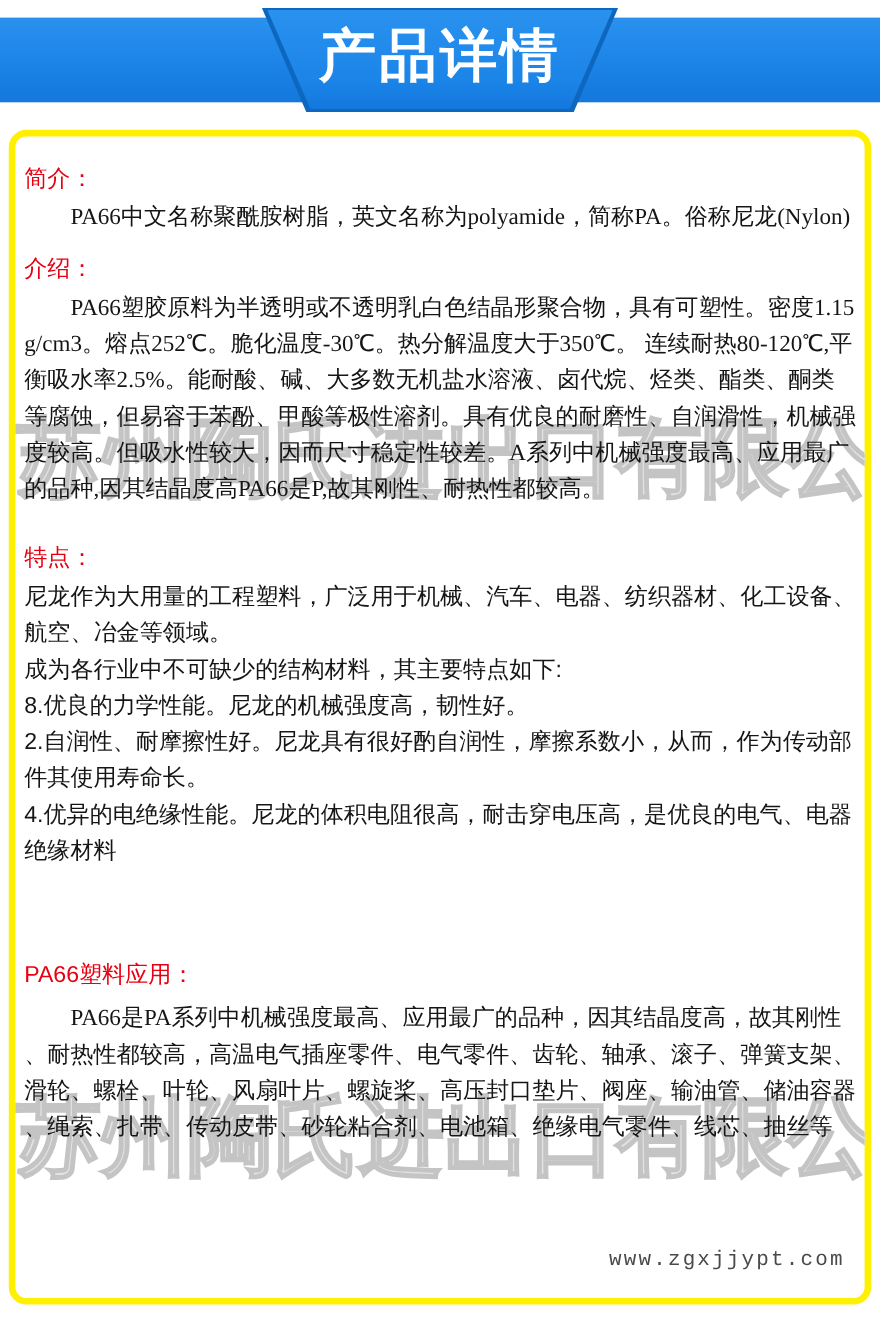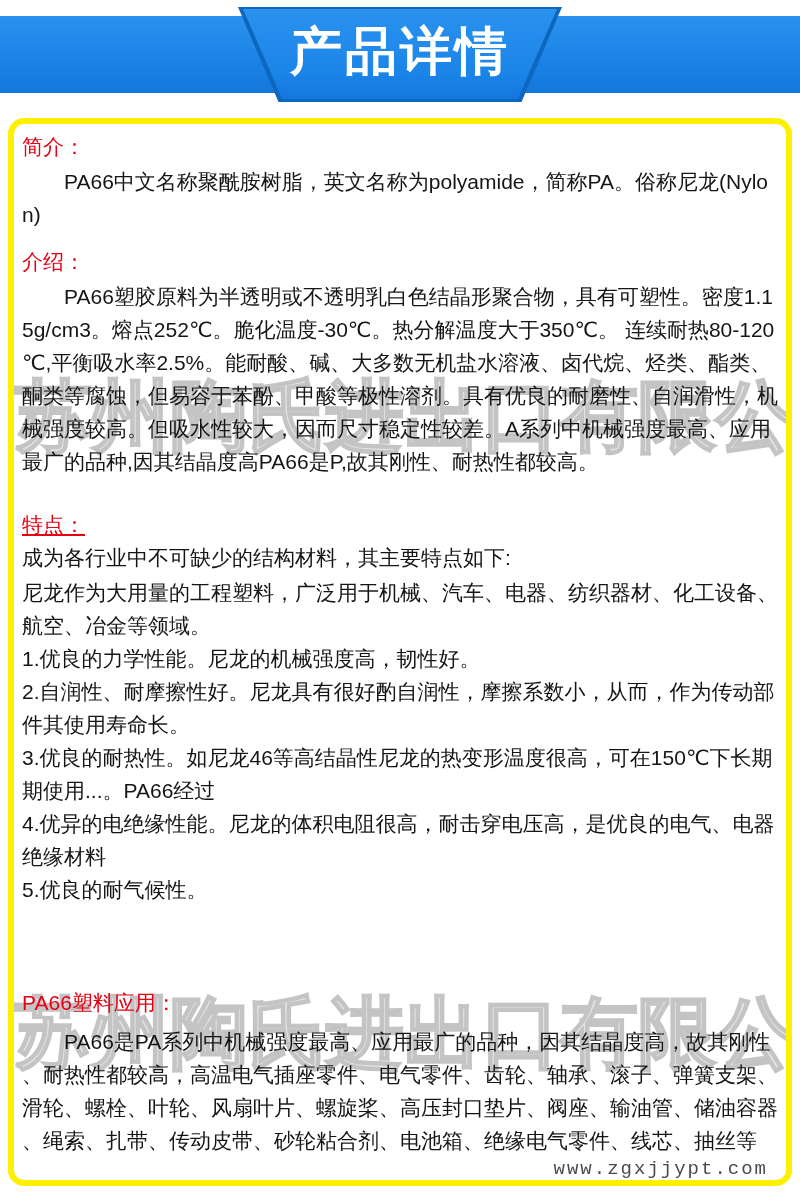--- a/index.html
+++ b/index.html
@@ -46,30 +46,30 @@
   .wm-2{top:861px;}
   .content-inner{position:relative;z-index:1;}
   
   .sec-heading{
     color:#e60012;font-size:21px;line-height:33px;font-weight:400;margin:0;
   }
   .para{
     color:#151515;font-size:21px;line-height:33px;margin:0;
     word-break:break-all;line-break:anywhere;
   }
-  .indent{text-indent:42px;}
-  .mt-first{margin-top:0;}
+  .indent{text-indent:42px;font-family:Liberation Serif, serif;}
+  .mt-first{margin-top:16px;}
   .mt-p{margin-top:2px;}
   .mt-sec2{margin-top:14px;}
-  .mt-sec3{margin-top:30px;text-decoration:underline;}
+  .mt-sec3{margin-top:30px;}
   .mt-sec4{margin-top:80px;}
   .mt-p4{margin-top:6px;}
   
   .footer-url{
-    position:absolute;right:18px;bottom:0;z-index:1;
+    position:absolute;right:18px;bottom:24px;z-index:1;
     font-family:"Liberation Mono","DejaVu Sans Mono",monospace;
     font-size:19px;letter-spacing:2px;color:#4a4a4a;
   }
 </style>
 </head>
 <body>
 
 <div class="header">
   <div class="header-bar"></div>
   <div class="trap-outer"></div>
@@ -84,27 +84,25 @@
 
   <div class="content-inner">
 
     <p class="sec-heading mt-first">简介：</p>
     <p class="para indent mt-p">PA66中文名称聚酰胺树脂，英文名称为polyamide，简称PA。俗称尼龙(Nylon)</p>
 
     <p class="sec-heading mt-sec2">介绍：</p>
     <p class="para indent mt-p">PA66塑胶原料为半透明或不透明乳白色结晶形聚合物，具有可塑性。密度1.15g/cm3。熔点252℃。脆化温度-30℃。热分解温度大于350℃。 连续耐热80-120℃,平衡吸水率2.5%。能耐酸、碱、大多数无机盐水溶液、卤代烷、烃类、酯类、酮类等腐蚀，但易容于苯酚、甲酸等极性溶剂。具有优良的耐磨性、自润滑性，机械强度较高。但吸水性较大，因而尺寸稳定性较差。A系列中机械强度最高、应用最广的品种,因其结晶度高PA66是P,故其刚性、耐热性都较高。</p>
 
     <p class="sec-heading mt-sec3">特点：</p>
+    <p class="para mt-p">尼龙作为大用量的工程塑料，广泛用于机械、汽车、电器、纺织器材、化工设备、航空、冶金等领域。</p>
     <p class="para">成为各行业中不可缺少的结构材料，其主要特点如下:</p>
-    <p class="para mt-p">尼龙作为大用量的工程塑料，广泛用于机械、汽车、电器、纺织器材、化工设备、航空、冶金等领域。</p>
-    <p class="para">1.优良的力学性能。尼龙的机械强度高，韧性好。</p>
+    <p class="para">8.优良的力学性能。尼龙的机械强度高，韧性好。</p>
     <p class="para">2.自润性、耐摩擦性好。尼龙具有很好酌自润性，摩擦系数小，从而，作为传动部件其使用寿命长。</p>
-    <p class="para">3.优良的耐热性。如尼龙46等高结晶性尼龙的热变形温度很高，可在150℃下长期期使用...。PA66经过</p>
     <p class="para">4.优异的电绝缘性能。尼龙的体积电阻很高，耐击穿电压高，是优良的电气、电器绝缘材料</p>
-    <p class="para">5.优良的耐气候性。</p>
 
     <p class="sec-heading mt-sec4">PA66塑料应用：</p>
     <p class="para indent mt-p4">PA66是PA系列中机械强度最高、应用最广的品种，因其结晶度高，故其刚性、耐热性都较高，高温电气插座零件、电气零件、齿轮、轴承、滚子、弹簧支架、滑轮、螺栓、叶轮、风扇叶片、螺旋桨、高压封口垫片、阀座、输油管、储油容器、绳索、扎带、传动皮带、砂轮粘合剂、电池箱、绝缘电气零件、线芯、抽丝等</p>
 
   </div>
 
   <div class="footer-url">www.zgxjjypt.com</div>
 </div>
 
 </body></html>

